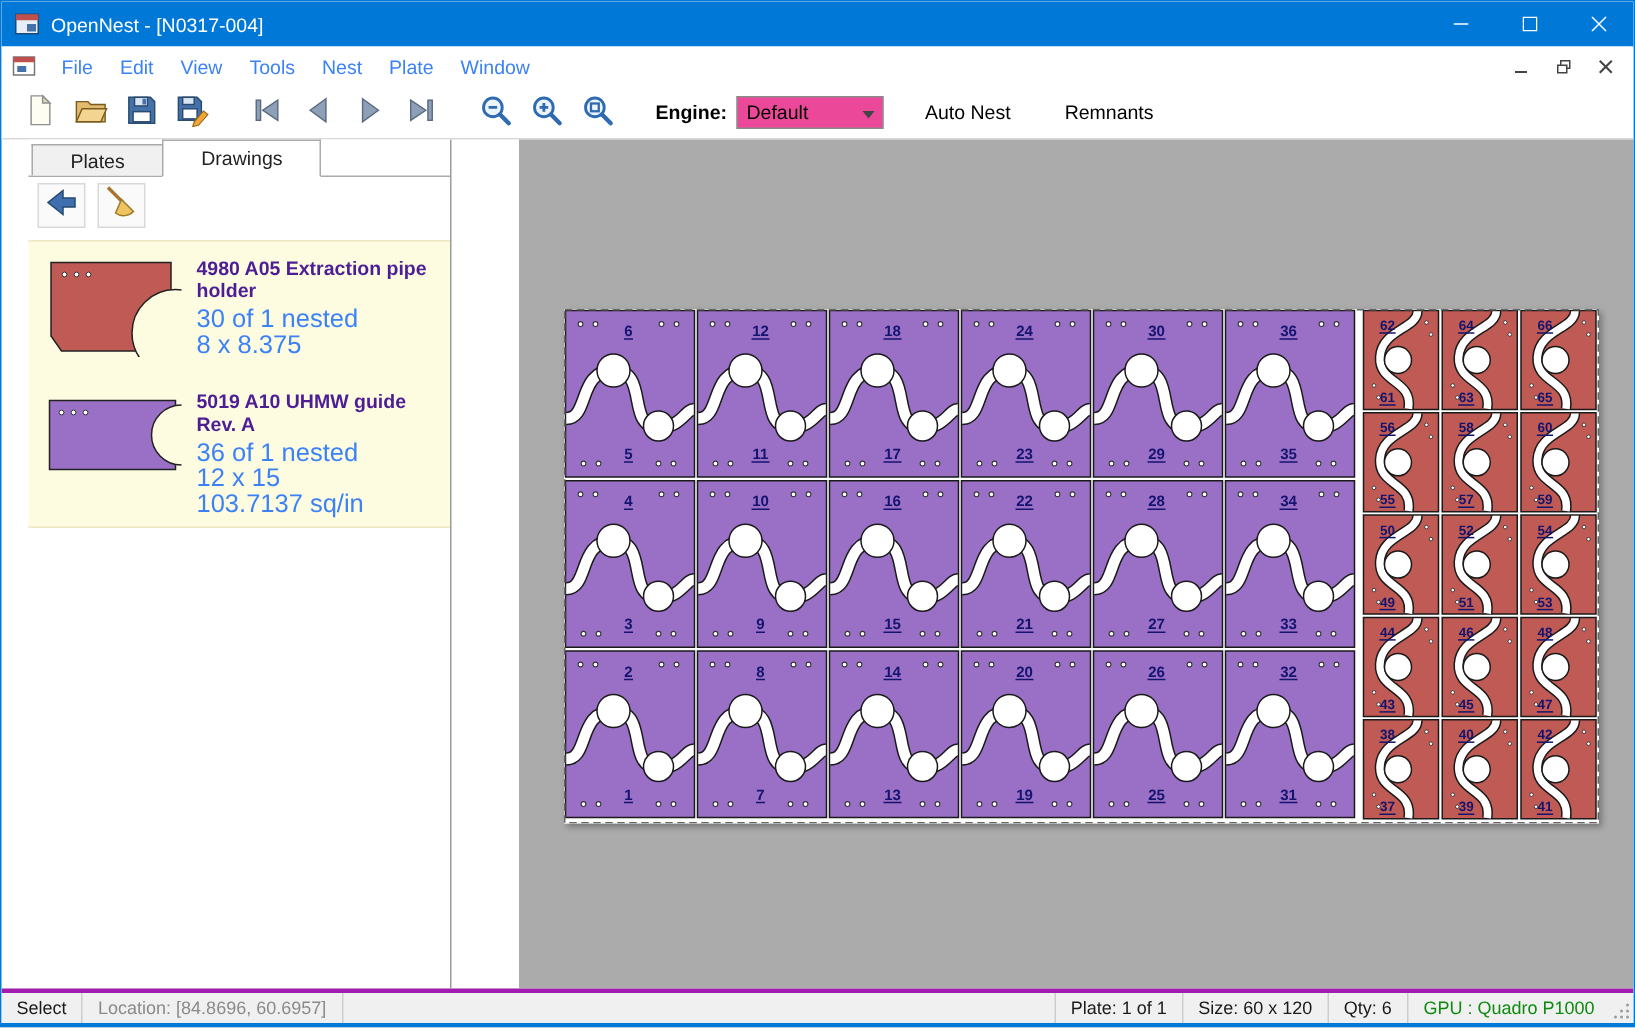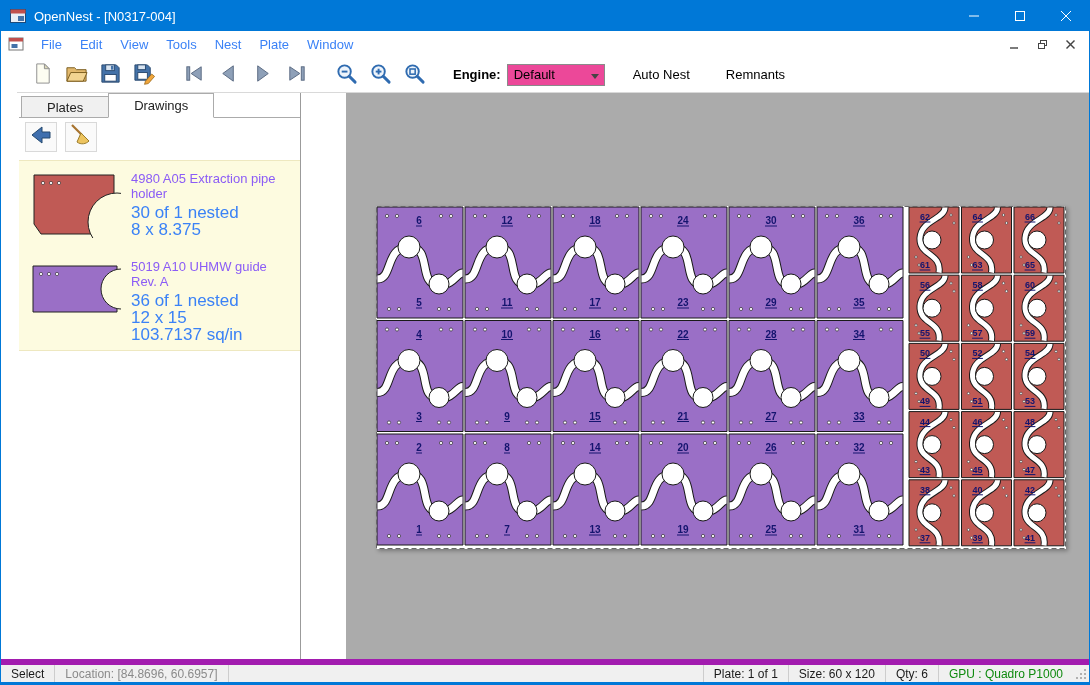--- a/index.html
+++ b/index.html
@@ -13,49 +13,49 @@
   .win-btn{width:46px;height:100%;display:flex;align-items:center;justify-content:center;cursor:default}
 
   
   .menubar{position:absolute;left:0;top:30px;right:0;height:26px;background:#fff;display:flex;align-items:center;font-size:13px;color:#3b82f6}
   .menubar .mdiicon{margin:0 8px 0 7px;display:flex}
   .menu-item{padding:0 9px;height:100%;display:flex;align-items:center}
   .mdi-controls{margin-left:auto;display:flex;align-items:center;padding-right:6px;gap:2px}
   .mdi-btn{width:26px;height:20px;display:flex;align-items:center;justify-content:center}
 
   
-  .toolbar{position:absolute;left:16px;top:56px;right:0;height:36px;background:#fff;border-bottom:1px solid #d9d9d9;display:flex;align-items:center;padding-left:8px;font-size:13px}
+  .toolbar{position:absolute;left:0;top:56px;right:0;height:36px;background:#fff;border-bottom:1px solid #d9d9d9;display:flex;align-items:center;padding-left:8px;font-size:13px}
   .tbtn{width:34px;height:30px;display:flex;align-items:center;justify-content:center;border:1px solid transparent}
   .tgap{width:16px}
   .engine-label{font-weight:bold;margin:0 6px 0 22px}
   .combo{width:98px;height:22px;border:1px solid #8a8a8a;background:#ec4899;display:flex;align-items:center;padding-left:6px;position:relative}
   .combo .arrow{position:absolute;right:5px;top:9px;width:0;height:0;border-left:4px solid transparent;border-right:4px solid transparent;border-top:5px solid #444}
   .ttext-btn{padding:0 8px;margin-left:20px;height:26px;display:flex;align-items:center}
 
   
   .left-panel{position:absolute;left:18px;top:92px;width:282px;bottom:23px;background:#fff;border-right:1px solid #9b9b9b}
   .tabstrip{height:25px;display:flex;align-items:flex-end;padding-left:2px;border-bottom:1px solid #ababab}
   .tab{height:21px;padding:0 25px;display:flex;align-items:center;font-size:13px;background:#f0f0f0;border:1px solid #ababab;border-bottom:none;margin-right:-1px;color:#222}
   .tab.active{height:25px;background:#fff;border-bottom:1px solid #fff;margin-bottom:-1px;z-index:2;position:relative}
   .panel-toolbar{height:38px;display:flex;align-items:center;padding:4px 6px;gap:8px}
   .ptbtn{width:32px;height:30px;display:flex;align-items:center;justify-content:center;border:1px solid #d9d9d9;background:#fafafa}
   .drawing-list{margin-top:4px;background:#fdfbe0;border-top:1px solid #eee8c0;border-bottom:1px solid #eee8c0}
   .drawing-item{display:flex;padding:7px 4px 7px 10px}
   .thumb{width:100px;flex:none;padding-top:4px}
   .dtext{padding-left:2px}
-  .dtitle{font-size:13px;font-weight:normal;color:#8b5cf6;margin:3px 0 3px}
+  .dtitle{font-size:13px;font-weight:bold;color:#4c1d95;margin:3px 0 3px}
   .dline{font-size:17px;color:#3b82f6;line-height:17px}
 
   
   .canvas{position:absolute;left:345px;top:92px;right:0;bottom:23px;background:#ababab;overflow:hidden}
   .plate{position:absolute;left:30px;top:113px;width:690px;height:343px;background:#fff;box-shadow:2px 2px 4px rgba(0,0,0,.3)}
   .plate svg{display:block}
 
   
-  .statusbar{position:absolute;left:0;right:0;bottom:0;height:23px;background:#f0f0f0;border-top:6px solid #a21caf;display:flex;align-items:center;font-size:12px;color:#1a1a1a}
+  .statusbar{position:absolute;left:0;right:0;bottom:0;height:23px;background:#f0f0f0;border-top:3px solid #a21caf;display:flex;align-items:center;font-size:12px;color:#1a1a1a}
   .sb-cell{padding:0 10px;height:100%;display:flex;align-items:center;white-space:nowrap}
   .sb-sel{min-width:52px;border-right:1px solid #cdcdcd;justify-content:flex-start}
   .sb-loc{color:#8a8a8a;border-right:1px solid #cdcdcd}
   .sb-right{border-left:1px solid #cdcdcd}
   .sb-first-right{margin-left:auto}
   .sb-gpu{color:#0e8a0e}
   .grip{width:16px;height:100%;display:flex;align-items:flex-end;justify-content:flex-end;padding:0 2px 2px 0}
 </style>
 </head>
 <body>

